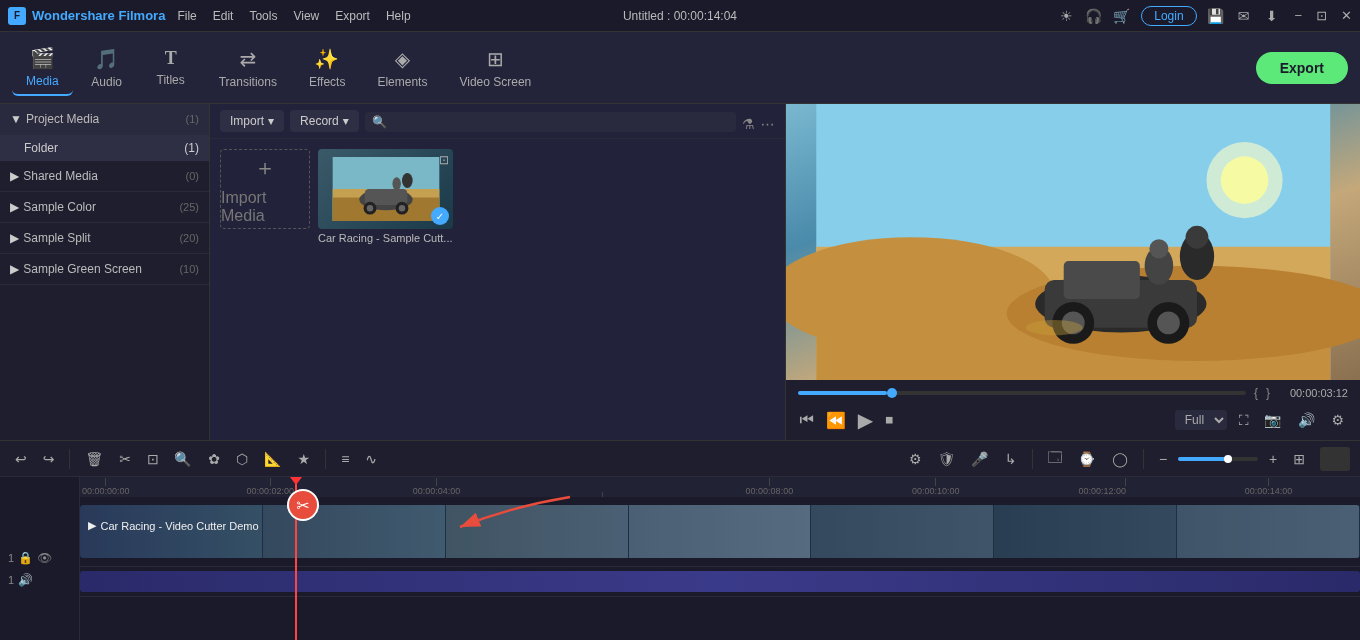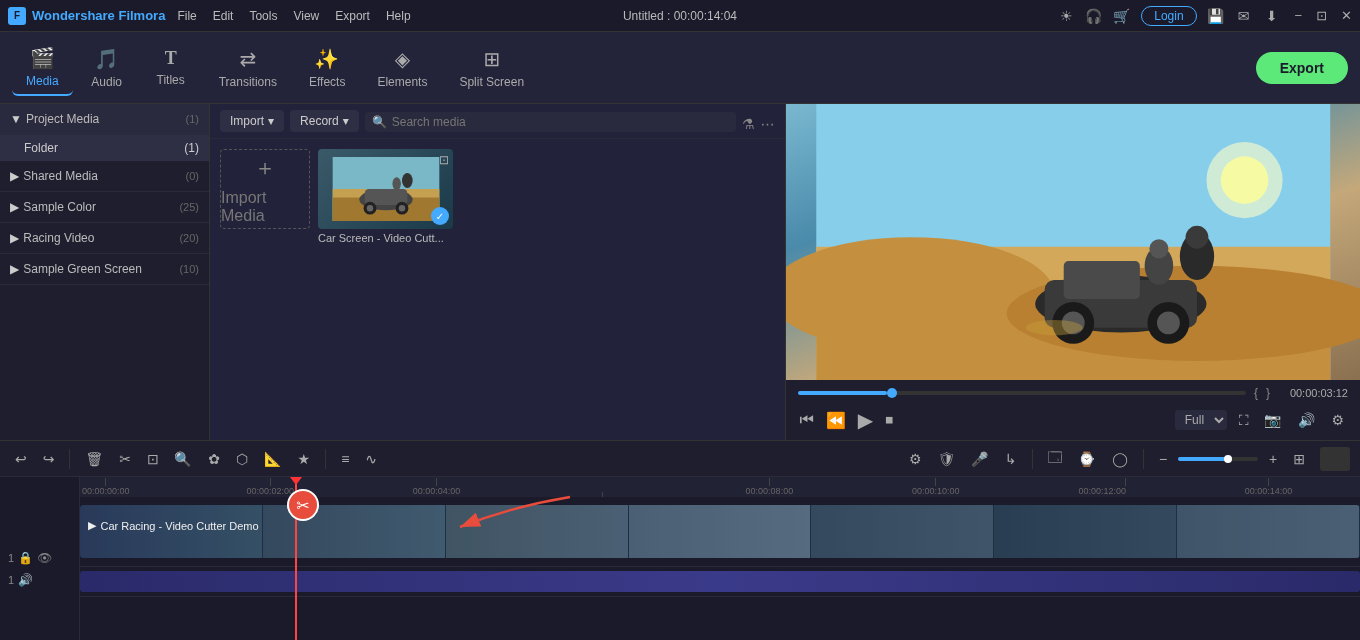--- a/index.html
+++ b/index.html
@@ -379,21 +379,21 @@
   <div class="toolbar-item">
     <span class="t-icon">✨</span>
     <span class="t-label">Effects</span>
   </div>
   <div class="toolbar-item">
     <span class="t-icon">◈</span>
     <span class="t-label">Elements</span>
   </div>
   <div class="toolbar-item">
     <span class="t-icon">⊞</span>
-    <span class="t-label">Split Screen</span>
+    <span class="t-label">Video Screen</span>
   </div>
   <button class="export-btn">Export</button>
 </div>
 
 <div id="main" style="height:calc(640px - 32px - 72px - 200px); display:flex;">
 
   <div id="left-panel">
     <div class="panel-section active">
       <div style="display:flex;align-items:center;gap:4px;">
         <span>▼</span>
@@ -415,21 +415,21 @@
     <div class="panel-section">
       <div style="display:flex;align-items:center;gap:4px;">
         <span>▶</span>
         <span class="sec-label">Sample Color</span>
       </div>
       <span class="sec-count">(25)</span>
     </div>
     <div class="panel-section">
       <div style="display:flex;align-items:center;gap:4px;">
         <span>▶</span>
-        <span class="sec-label">Racing Video</span>
+        <span class="sec-label">Sample Split</span>
       </div>
       <span class="sec-count">(20)</span>
     </div>
     <div class="panel-section">
       <div style="display:flex;align-items:center;gap:4px;">
         <span>▶</span>
         <span class="sec-label">Sample Green Screen</span>
       </div>
       <span class="sec-count">(10)</span>
     </div>
@@ -441,21 +441,20 @@
       <button class="import-btn">
         <span>Import</span>
         <span>▾</span>
       </button>
       <button class="record-btn">
         <span>Record</span>
         <span>▾</span>
       </button>
       <div class="search-bar">
         <span style="color:#888;">🔍</span>
-        <input type="text" placeholder="Search media" style="">
       </div>
       <span style="color:#888;font-size:14px;cursor:pointer;">⚗</span>
       <span style="color:#888;font-size:14px;cursor:pointer;">⋯</span>
     </div>
     <div class="media-grid">
       <div class="media-import-placeholder">
         <span class="plus">＋</span>
         <span style="font-size:16px;color:#777;">Import Media</span>
       </div>
       <div class="media-item">
@@ -474,21 +473,21 @@
               <circle cx="35" cy="48" r="3" fill="#666"></circle>
               <circle cx="65" cy="48" r="3" fill="#666"></circle>
 
               <ellipse cx="70" cy="22" rx="5" ry="7" fill="#333"></ellipse>
               <ellipse cx="60" cy="25" rx="4" ry="6" fill="#555"></ellipse>
             </svg>
           </div>
           <span class="media-expand">⊡</span>
           <div class="media-check">✓</div>
         </div>
-        <div class="media-label">Car Screen - Video Cutt...</div>
+        <div class="media-label">Car Racing - Sample Cutt...</div>
       </div>
     </div>
   </div>
 
   <div id="preview-panel">
     <div id="preview-video">
       <div class="preview-img-bg">
 
         <svg viewBox="0 0 540 290" width="100%" height="100%">
 

